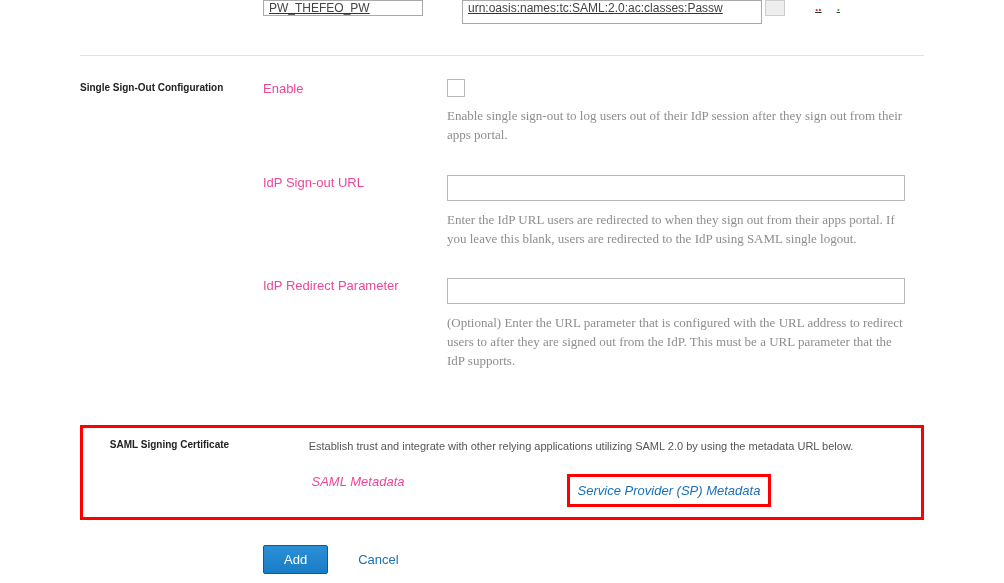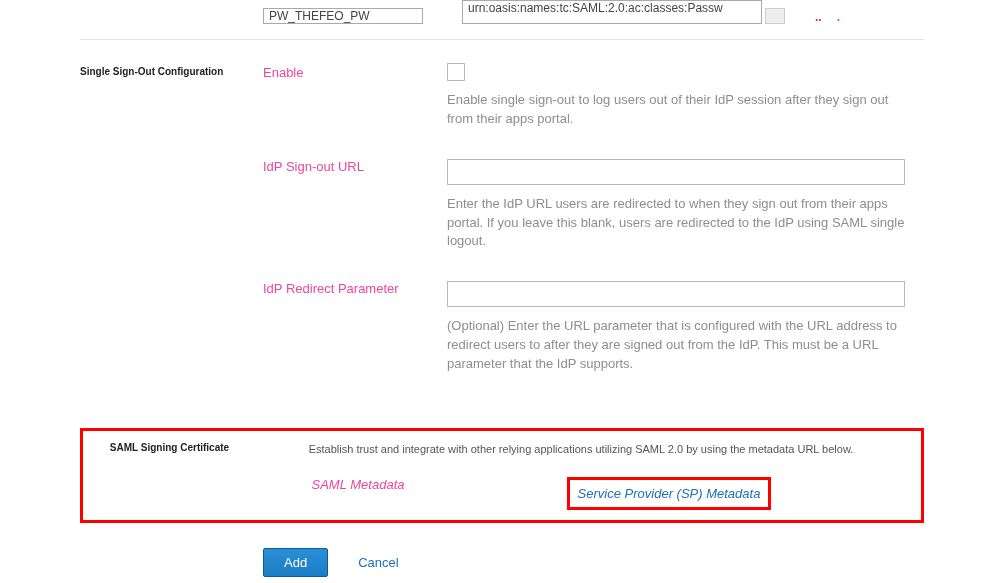--- a/index.html
+++ b/index.html
@@ -11,24 +11,25 @@
     width: 1004px;
     height: 583px;
     position: relative;
     overflow: hidden;
   }
   .page {
     padding: 0 80px;
   }
   .top-row {
     display: flex;
-    align-items: flex-end;
+    align-items: flex-start;
     padding-top: 0;
-    margin-bottom: 15px;
+    margin-bottom: 31px;
     position: relative;
+    text-decoration: underline;
   }
   .top-row .left-field {
     margin-left: 183px;
     width: 160px;
     height: 16px;
     border: 1px solid #aaa;
     font-size: 12px;
     padding: 0 5px;
     overflow: hidden;
     color: #444;
@@ -100,20 +101,21 @@
     vertical-align: top;
     margin-top: -2px;
   }
   .help {
     font-size: 13px;
     color: #8e8e8e;
     line-height: 1.45;
     margin-top: 10px;
     margin-bottom: 22px;
     max-width: 460px;
+    font-family: Liberation Serif, serif;
   }
   .text-input {
     width: 100%;
     max-width: 458px;
     height: 26px;
     border: 1px solid #b8b8b8;
     padding: 3px 6px;
     font-size: 13px;
   }
   .highlight-outer {

